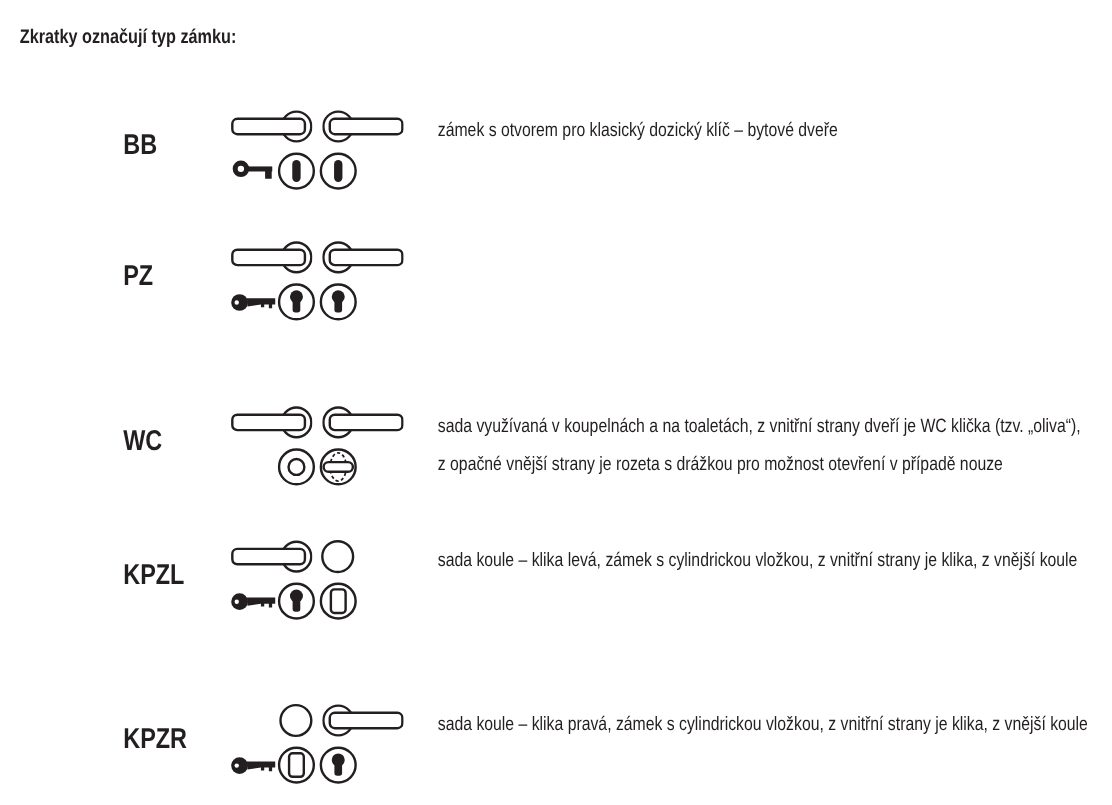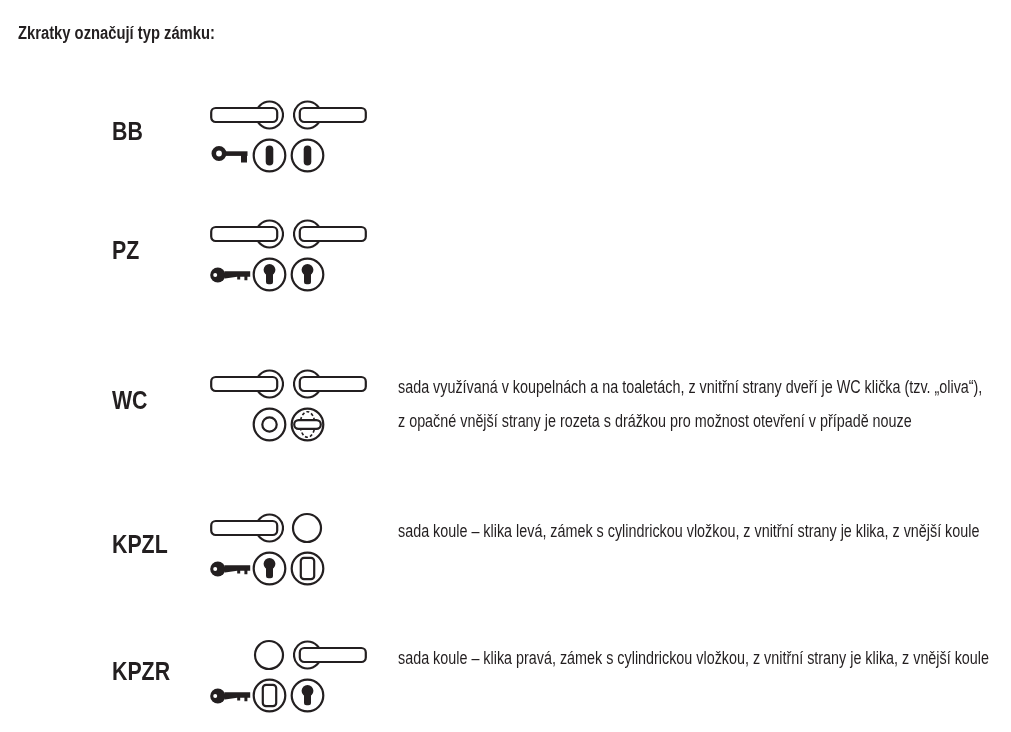--- a/index.html
+++ b/index.html
@@ -46,20 +46,23 @@
             <circle cx="17.5" cy="17.5" r="15.8" fill="#fff" stroke="#231f20" stroke-width="2.2"></circle>
             <rect x="13.7" y="7.5" width="7.6" height="20" rx="3.8" fill="#231f20"></rect>
           </svg>
         </span>
         <span class="icon" style="left: 289.5px; top: 41px;">
           <svg width="35" height="35" viewBox="0 0 35 35">
             <circle cx="17.5" cy="17.5" r="15.8" fill="#fff" stroke="#231f20" stroke-width="2.2"></circle>
             <rect x="13.7" y="7.5" width="7.6" height="20" rx="3.8" fill="#231f20"></rect>
           </svg>
         </span>
+        <div class="desc">
+          <div><span class="cond">zámek s otvorem pro klasický dozický klíč – bytové dveře</span></div>
+        </div>
       </div>
       <div class="row" style="top: 216px;">
         <div class="code"><span class="cond">PZ</span></div>
         <span class="icon" style="left: 209.5px; top: 0px;">
           <svg width="74" height="36" viewBox="0 0 74 36">
             <circle cx="59.5" cy="18" r="13.5" fill="#fff" stroke="#231f20" stroke-width="2.2"></circle>
             <rect x="1.2" y="11" width="66" height="14" rx="4.5" fill="#fff" stroke="#231f20" stroke-width="2.2"></rect>
           </svg>
         </span>
         <span class="icon" style="left: 292.5px; top: 0px;">
@@ -115,21 +118,21 @@
             <circle cx="17.5" cy="17.5" r="15.8" fill="#fff" stroke="#231f20" stroke-width="2.2"></circle>
             <ellipse cx="17.5" cy="17.5" rx="7.3" ry="12.8" fill="none" stroke="#231f20" stroke-width="1.6" stroke-dasharray="3 2.2"></ellipse>
             <rect x="4.2" y="13.1" width="26.6" height="8.8" rx="4.4" fill="#fff" stroke="#231f20" stroke-width="2.2"></rect>
           </svg>
         </span>
         <div class="desc">
           <div><span class="cond">sada využívaná v koupelnách a na toaletách, z vnitřní strany dveří je WC klička (tzv. „oliva“),</span></div>
           <div><span class="cond">z opačné vnější strany je rozeta s drážkou pro možnost otevření v případě nouze</span></div>
         </div>
       </div>
-      <div class="row" style="top: 510px;">
+      <div class="row" style="top: 488px;">
         <div class="code"><span class="cond">KPZL</span></div>
         <span class="icon" style="left: 209.5px; top: 0px;">
           <svg width="74" height="36" viewBox="0 0 74 36">
             <circle cx="59.5" cy="18" r="13.5" fill="#fff" stroke="#231f20" stroke-width="2.2"></circle>
             <rect x="1.2" y="11" width="66" height="14" rx="4.5" fill="#fff" stroke="#231f20" stroke-width="2.2"></rect>
           </svg>
         </span>
         <span class="icon" style="left: 289px; top: 0px;">
           <svg width="36" height="36" viewBox="0 0 36 36">
             <circle cx="18" cy="18" r="14" fill="#fff" stroke="#231f20" stroke-width="2.2"></circle>

